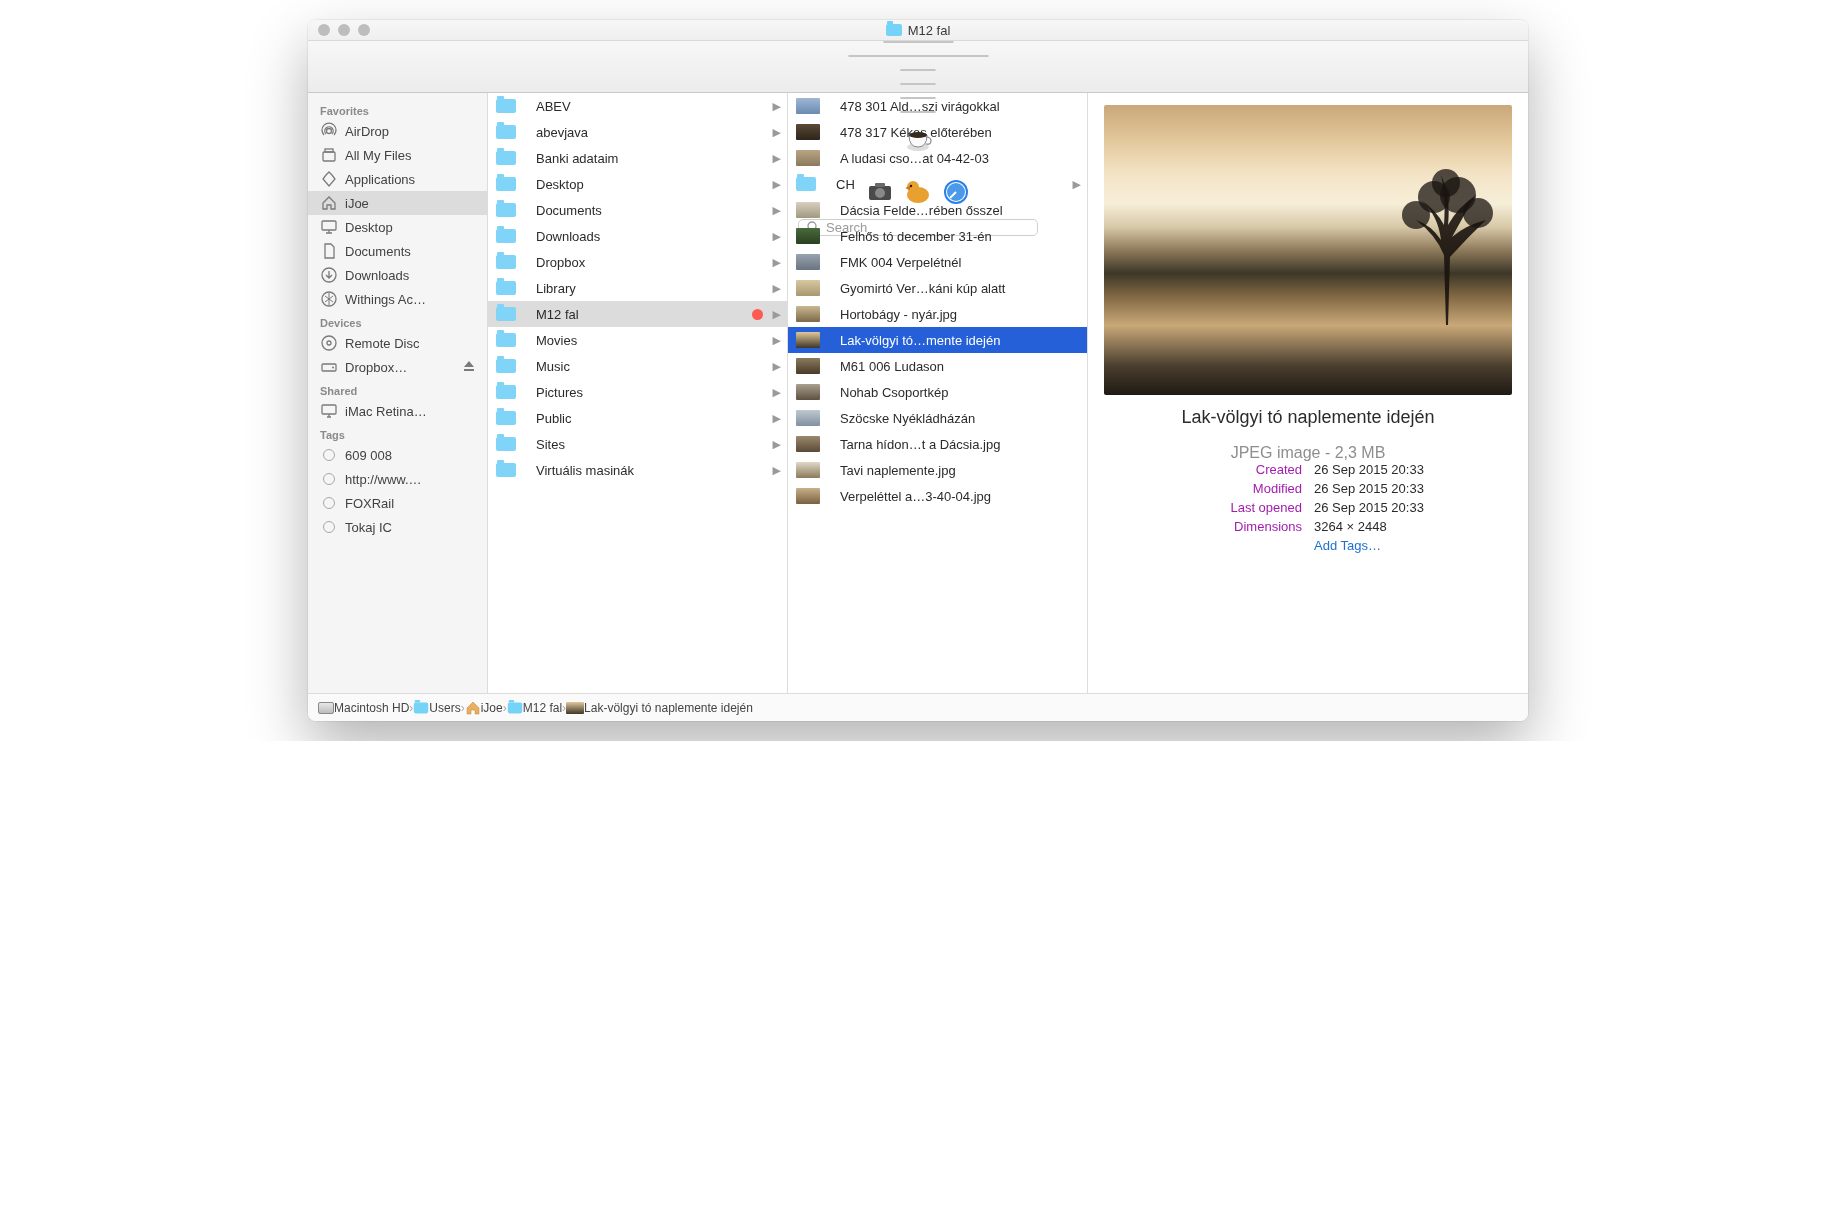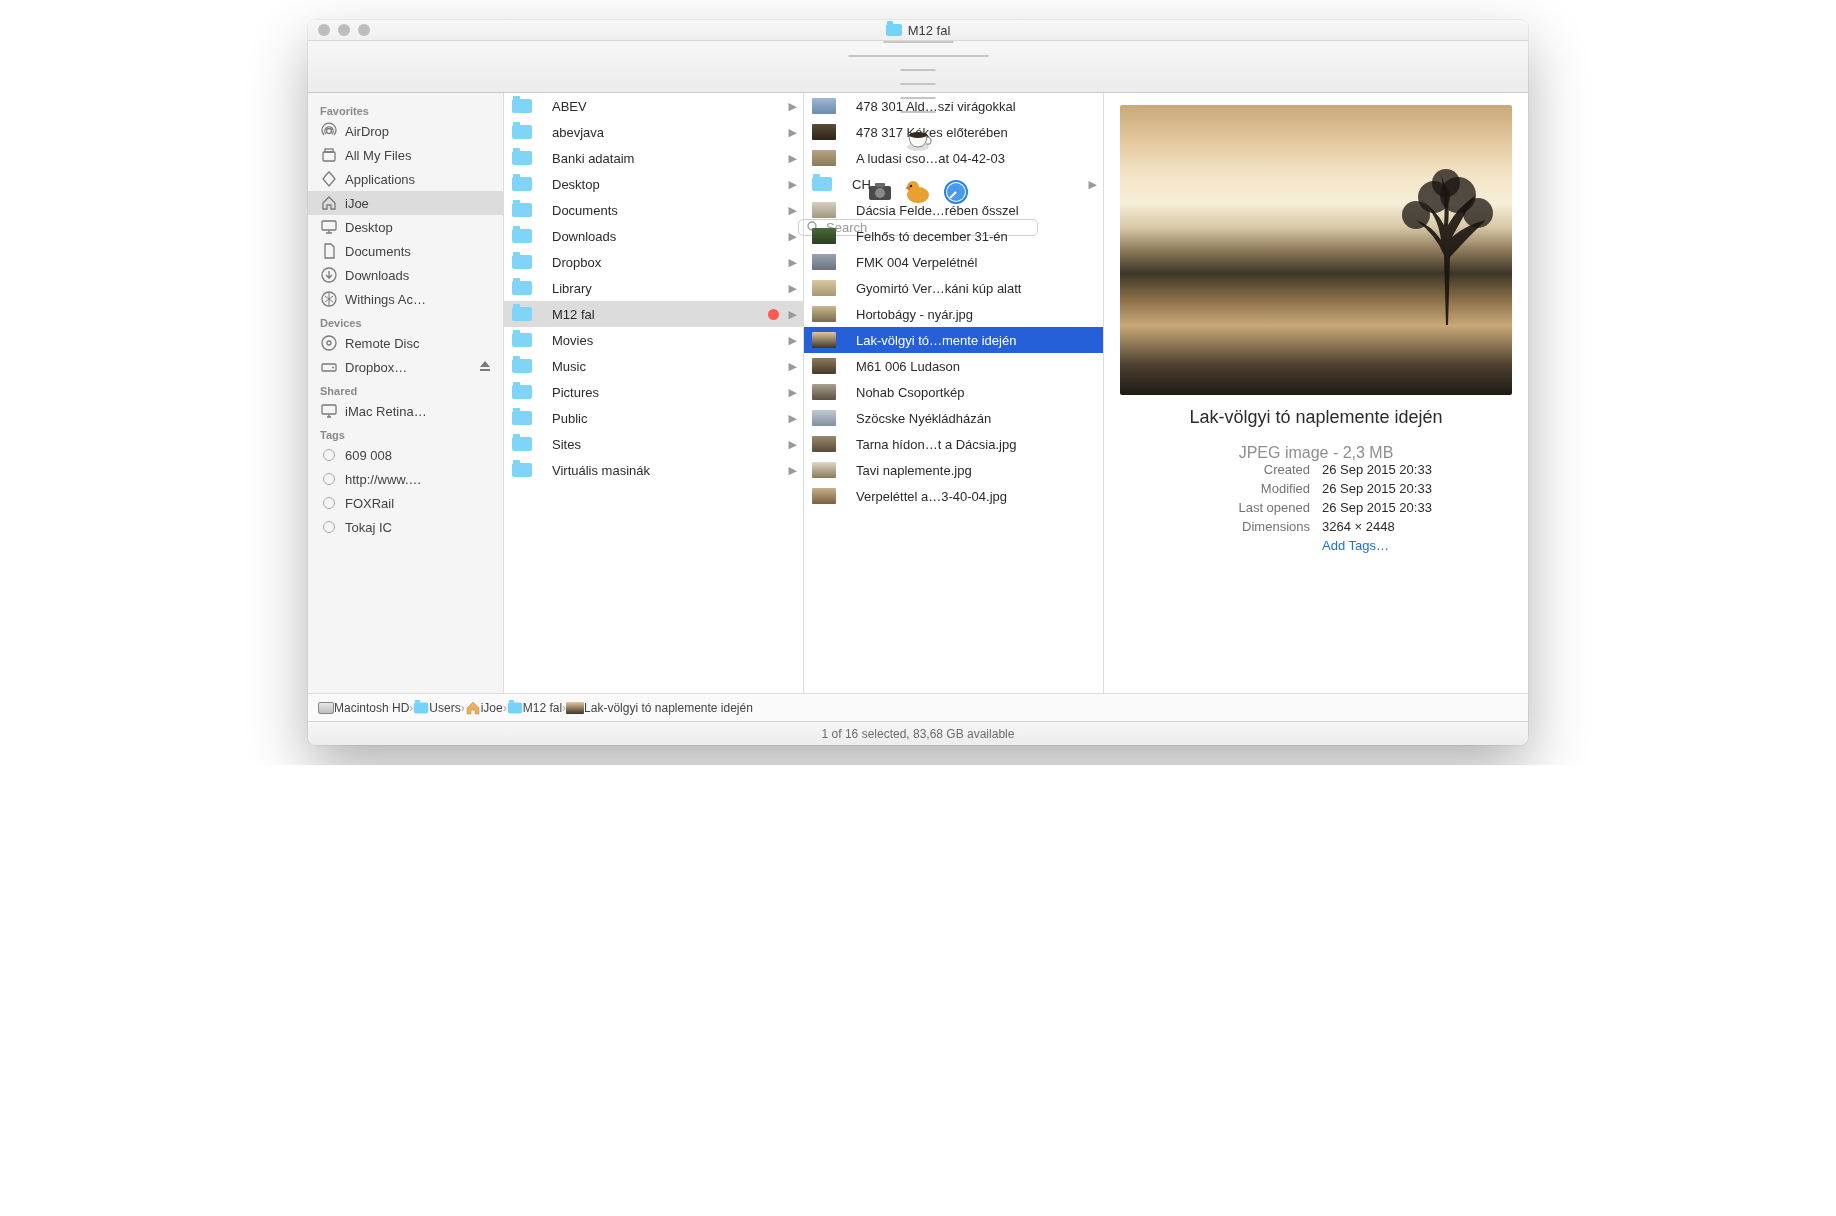--- a/index.html
+++ b/index.html
@@ -82,21 +82,21 @@
 .search {
   width: 240px; height: 26px; border: 1px solid #cfcfcf; border-radius: 5px;
   display: flex; align-items: center; padding: 0 8px; gap: 6px; background: #fff;
   color: #9a9a9a; font-size: 13px;
 }
 .body {
   display: flex;
   height: 600px;
 }
 .sidebar {
-  width: 196px;
+  width: 180px;
   background: #f5f5f5;
   border-right: 1px solid #dcdcdc;
   overflow-y: auto;
   padding-top: 6px;
   font-size: 13px;
 }
 .sb-header { color: #8a8a8a; font-size: 11px; font-weight: 600; padding: 6px 12px 2px; }
 .sb-item {
   display: flex; align-items: center; gap: 7px;
   padding: 3px 12px 3px 12px;
@@ -155,21 +155,21 @@
 }
 .preview-img .tree {
   position: absolute; right: 6px; top: 60px; width: 120px; height: 160px;
 }
 .preview-title { text-align: center; font-size: 18px; font-weight: 400; color: #2b2b2b; margin-bottom: 16px; }
 .preview-meta1 { text-align: center; color: #8e8e8e; font-size: 16px; }
 .meta-grid {
   display: grid; grid-template-columns: 1fr 1fr; column-gap: 12px; row-gap: 4px;
   font-size: 13px;
 }
-.meta-grid .k { text-align: right; color: #737373; }
+.meta-grid .k { text-align: right; color: #a21caf; }
 .meta-grid .v { text-align: left; color: #2b2b2b; }
 .meta-grid .link { color: #1e6fd6; }
 .pathbar {
   height: 28px; border-top: 1px solid #dcdcdc; background: #fafafa;
   display: flex; align-items: center; padding: 0 10px;
   font-size: 12px; color: #444;
 }
 .pathbar .sep { color: #aaa; }
 .statusbar {
   height: 24px; background: linear-gradient(#f7f7f7,#ececec);
@@ -669,17 +669,14 @@
         </svg></span>
       <span>iJoe</span>
       <span class="sep">›</span>
       <span class="folder-mini" style="transform: scale(0.9);"></span>
       <span>M12 fal</span>
       <span class="sep">›</span>
       <span class="thumb th9" style="width: 18px; height: 12px; flex: 0 0 18px;"></span>
       <span>Lak-völgyi tó naplemente idején</span>
     </div>
 
-  <div class="statusbar">
-    <span>1 of 16 selected, 83,68 GB available</span>
-  </div>
 
 </div>
 
 </body></html>

